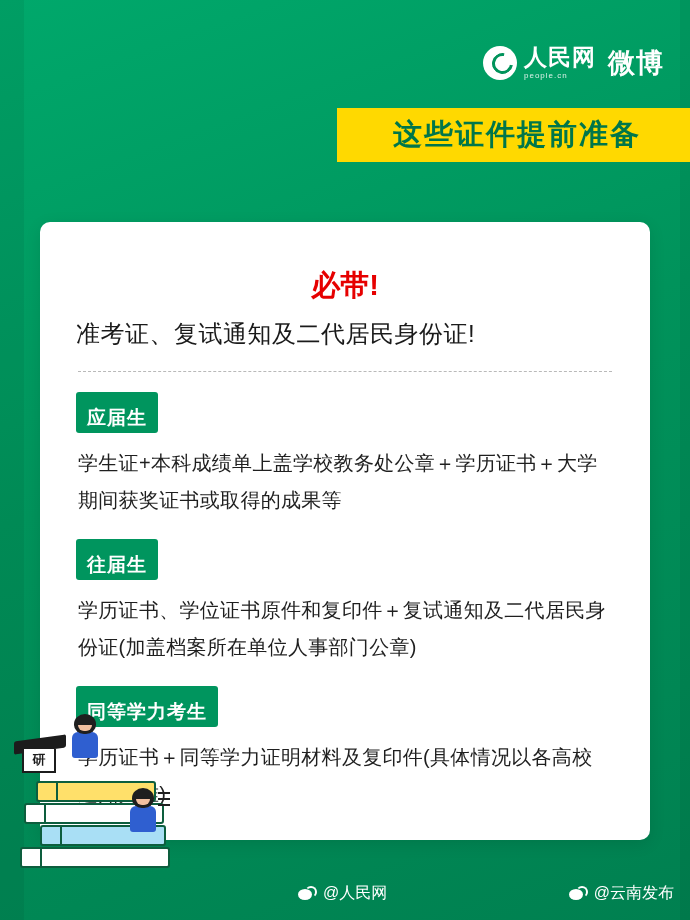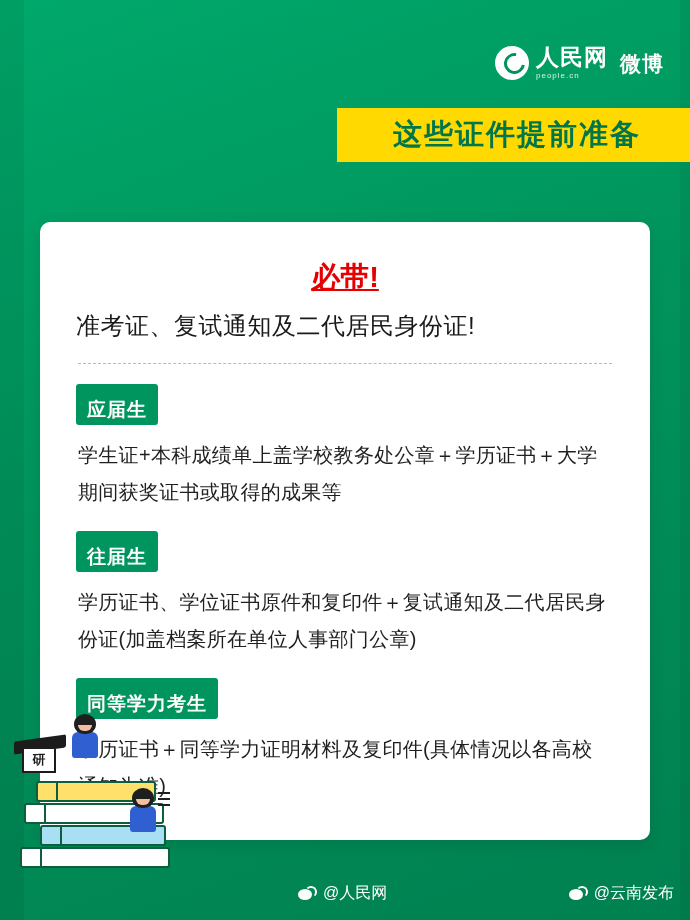--- a/index.html
+++ b/index.html
@@ -76,21 +76,21 @@
   }
   .logo-en {
     color: rgba(255,255,255,0.85);
     font-size: 8px;
     letter-spacing: 1px;
     line-height: 1;
     margin-top: 3px;
   }
   .logo-weibo {
     color: #ffffff;
-    font-size: 21px;
+    font-size: 27px;
     font-weight: bold;
     letter-spacing: 1px;
     line-height: 1;
     align-self: center;
   }
 
   
   .banner {
     position: absolute;
     left: 337px;
@@ -122,22 +122,21 @@
     box-shadow: 0 4px 16px rgba(0,0,0,0.10);
     box-sizing: border-box;
     padding: 40px 36px 10px 36px;
   }
   .must-title {
     color: #e60000;
     font-size: 29px;
     font-weight: bold;
     text-align: center;
     line-height: 1.1;
-    margin: 0;
-    text-decoration: underline;
+    margin: 8px;
   }
   .must-sub {
     color: #1a1a1a;
     font-size: 24px;
     text-align: left;
     margin: 18px 0 0 0;
     line-height: 1.2;
     letter-spacing: 0.5px;
   }
   .divider {

